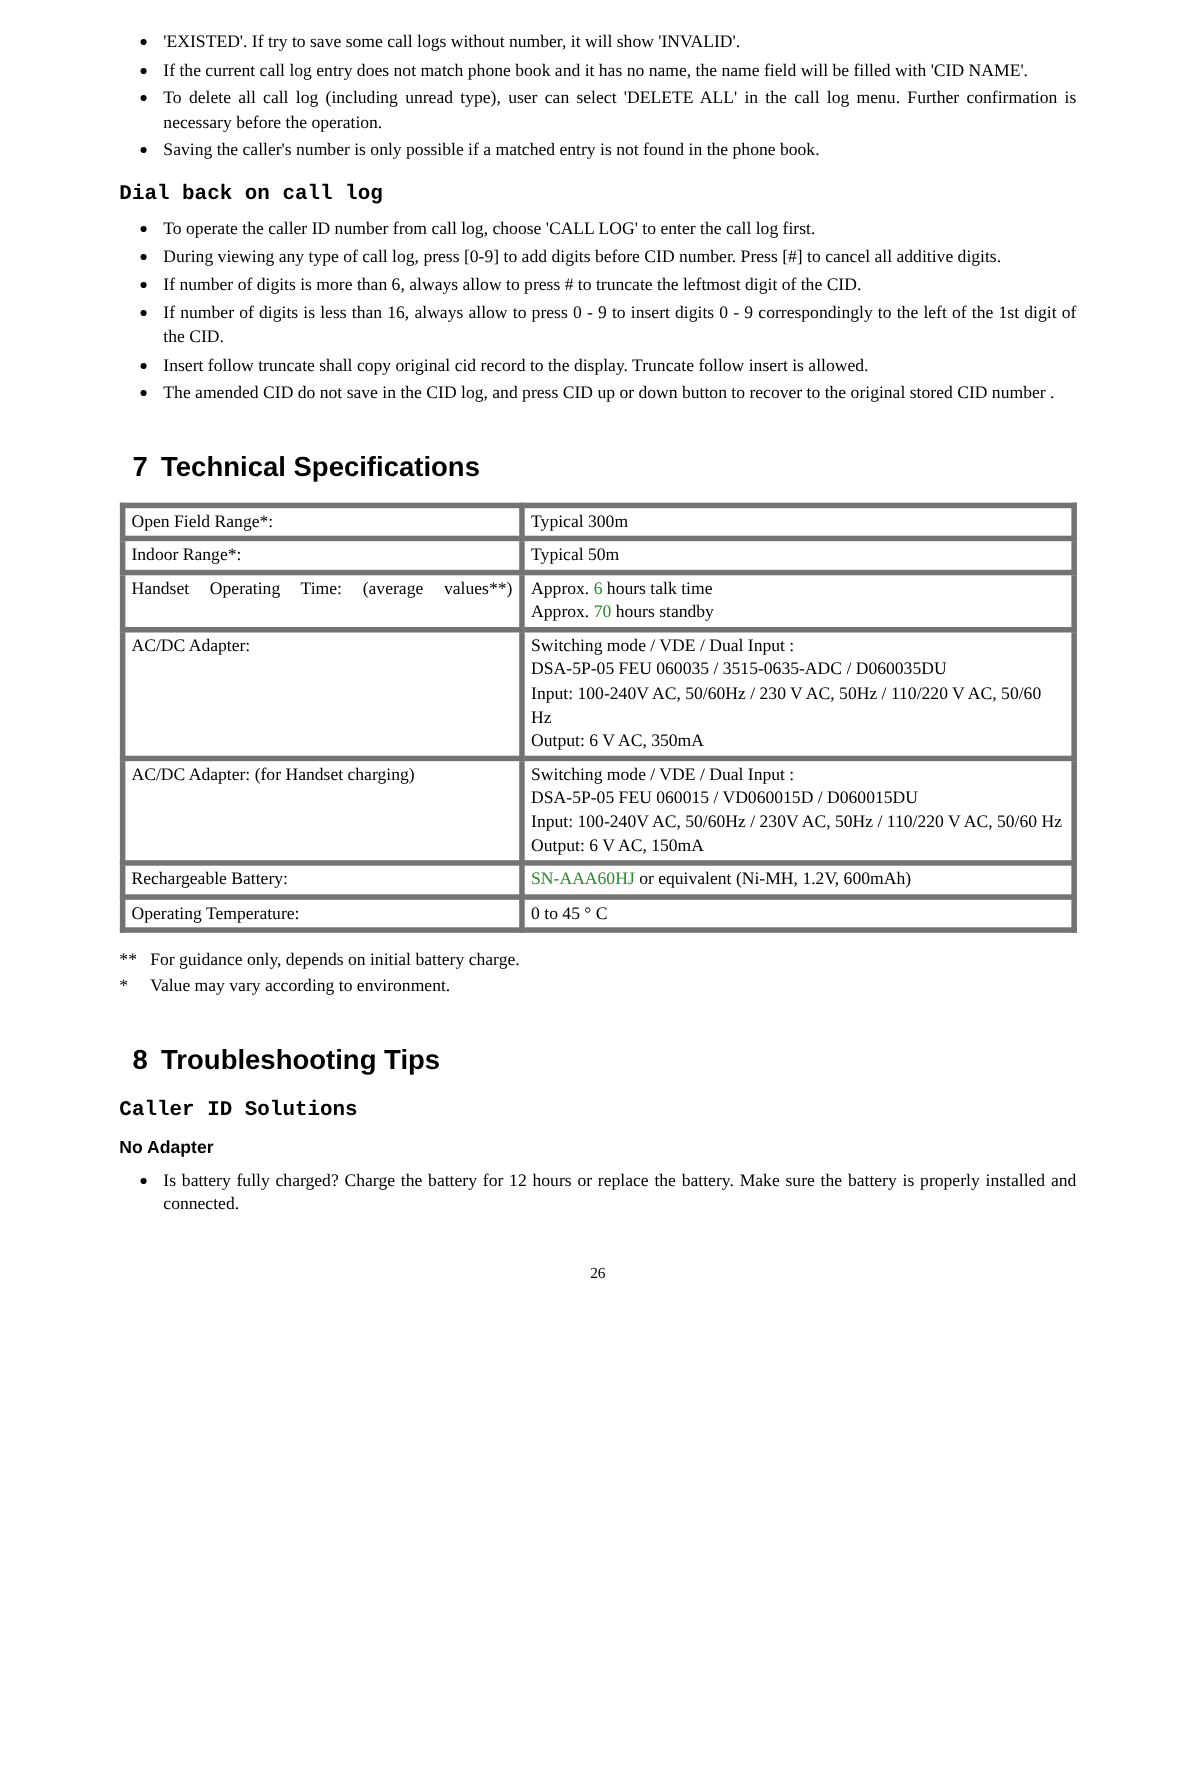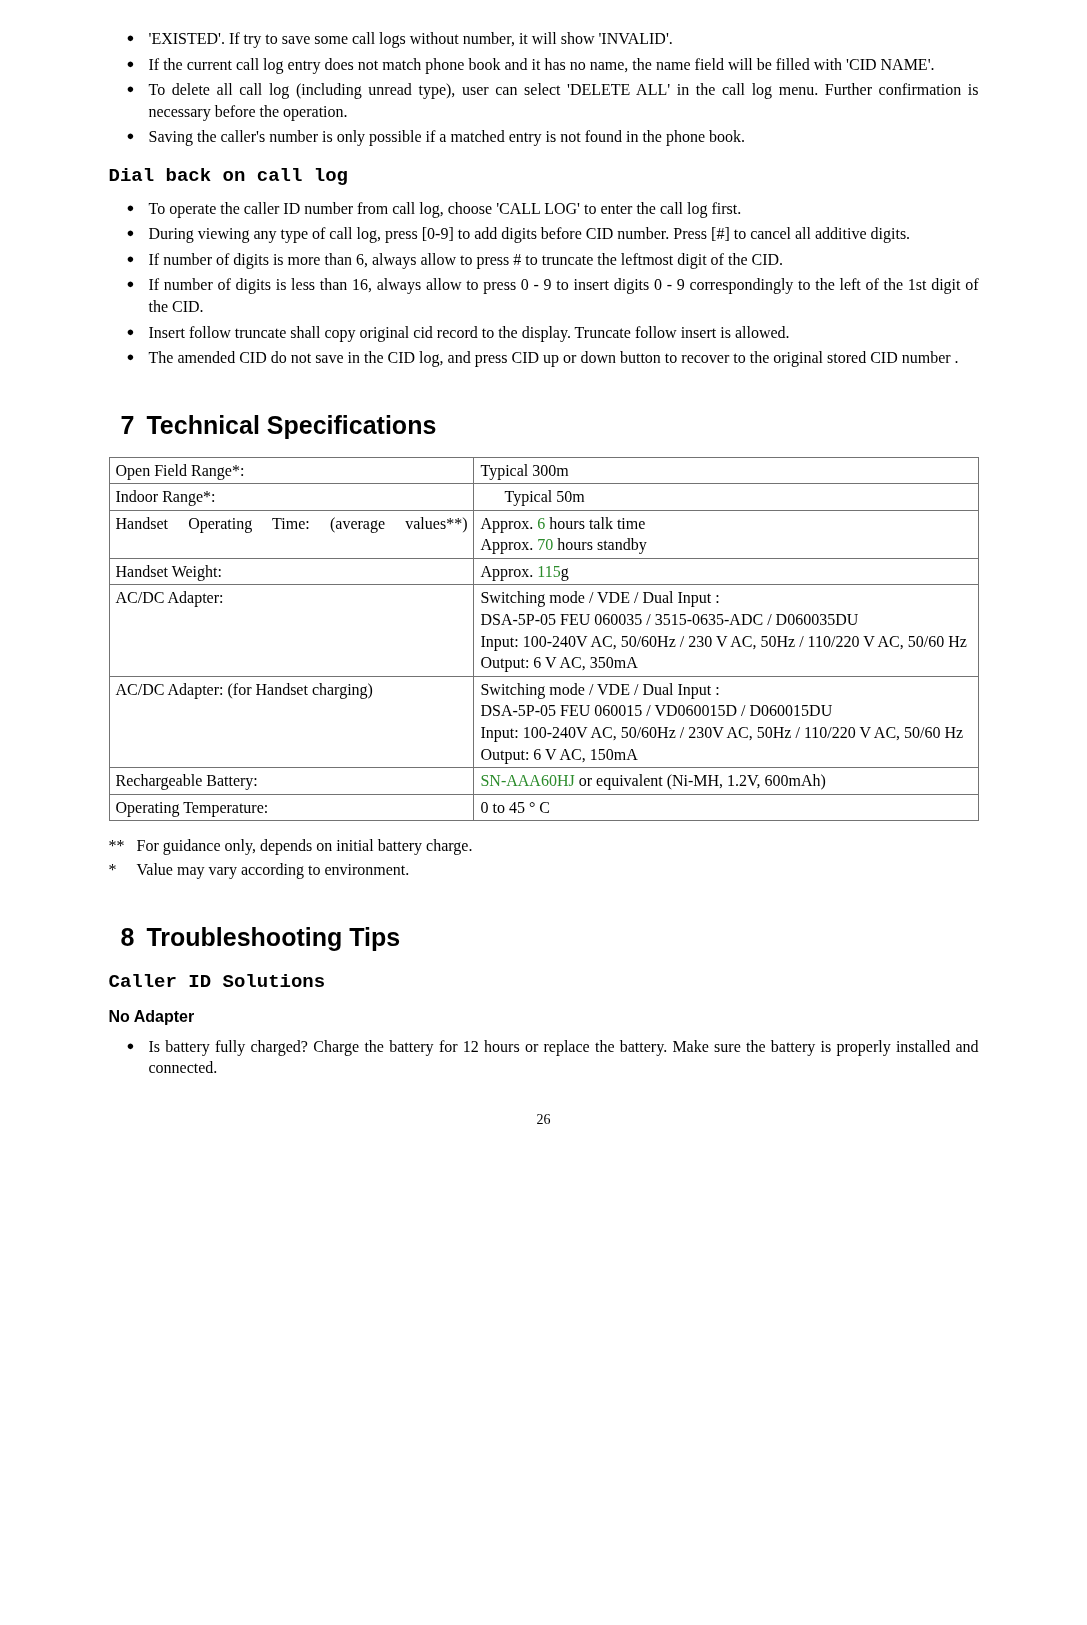--- a/index.html
+++ b/index.html
@@ -52,21 +52,21 @@
       font-size: 16px;
       font-weight: bold;
       margin: 10px 0 8px 0;
     }
     table.spec {
       border-collapse: collapse;
       width: 100%;
       margin: 6px 0 14px 0;
     }
     table.spec td {
-      border: 1px solid #737373;
+      border: 5px solid #737373;
       padding: 2px 6px;
       vertical-align: top;
       font-size: 16px;
     }
     table.spec td.label {
       width: 42%;
     }
     .hl { color: #2b8b2b; }
     .footnotes {
       margin: 10px 0 20px 0;
@@ -74,21 +74,21 @@
     .footnotes .fn {
       margin-bottom: 2px;
     }
     .footnotes .mark {
       display: inline-block;
       width: 28px;
     }
     .page-num {
       text-align: center;
       font-size: 14px;
-      margin-top: 32px;
+      margin-top: 44px;
     }
     .justify-wide { text-align: justify; text-align-last: justify; }
   </style>
 </head>
 <body>
 
 <ul class="bullets">
   <li>'EXISTED'. If try to save some call logs without number, it will show 'INVALID'.</li>
   <li>If the current call log entry does not match phone book and it has no name, the name field will be filled with 'CID NAME'.</li>
   <li>To delete all call log (including unread type), user can select 'DELETE ALL' in the call log menu. Further confirmation is necessary before the operation.</li>
@@ -111,29 +111,25 @@
 </h1>
 
 <table class="spec">
   <tbody id="spec-body">
       <tr>
         <td class="label">Open Field Range*:</td>
         <td><span style="white-space: pre-line; text-align: center;">Typical 300m</span></td>
       </tr>
       <tr>
         <td class="label">Indoor Range*:</td>
-        <td><span style="white-space: pre-line; margin-left: 24px;">Typical 50m</span></td>
+        <td><span style="white-space: pre-line;">Typical 50m</span></td>
       </tr>
       <tr>
         <td class="label justify-wide">Handset Operating Time: (average values**)</td>
         <td><span style="white-space: pre-line;">Approx. </span><span class="hl">6</span><span> hours talk time</span><br><span>Approx. </span><span class="hl">70</span><span> hours standby</span></td>
-      </tr>
-      <tr>
-        <td class="label">Handset Weight:</td>
-        <td><span style="white-space: pre-line;">Approx. </span><span class="hl">115</span><span>g</span></td>
       </tr>
       <tr>
         <td class="label">AC/DC Adapter:</td>
         <td><span style="white-space: pre-line;">Switching mode / VDE / Dual Input :
 DSA-5P-05 FEU 060035 / 3515-0635-ADC / D060035DU
 Input: 100-240V AC, 50/60Hz / 230 V AC, 50Hz / 110/220 V AC, 50/60 Hz
 Output: 6 V AC, 350mA</span></td>
       </tr>
       <tr>
         <td class="label">AC/DC Adapter: (for Handset charging)</td>

